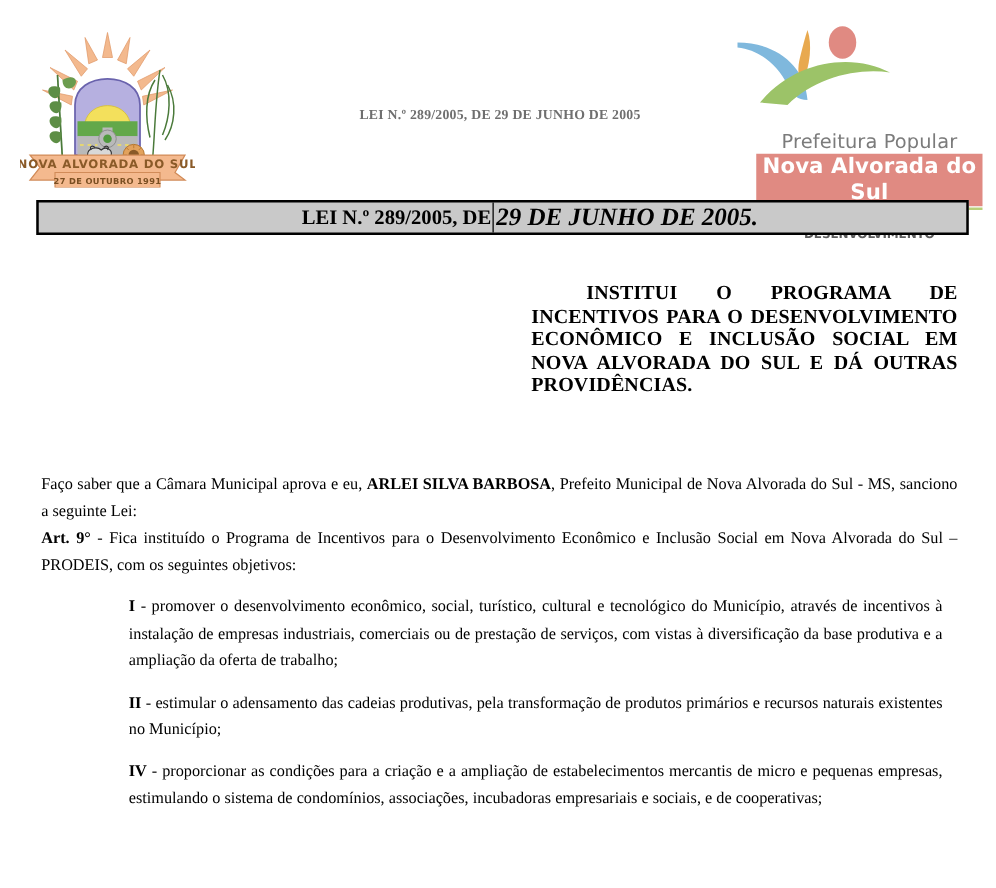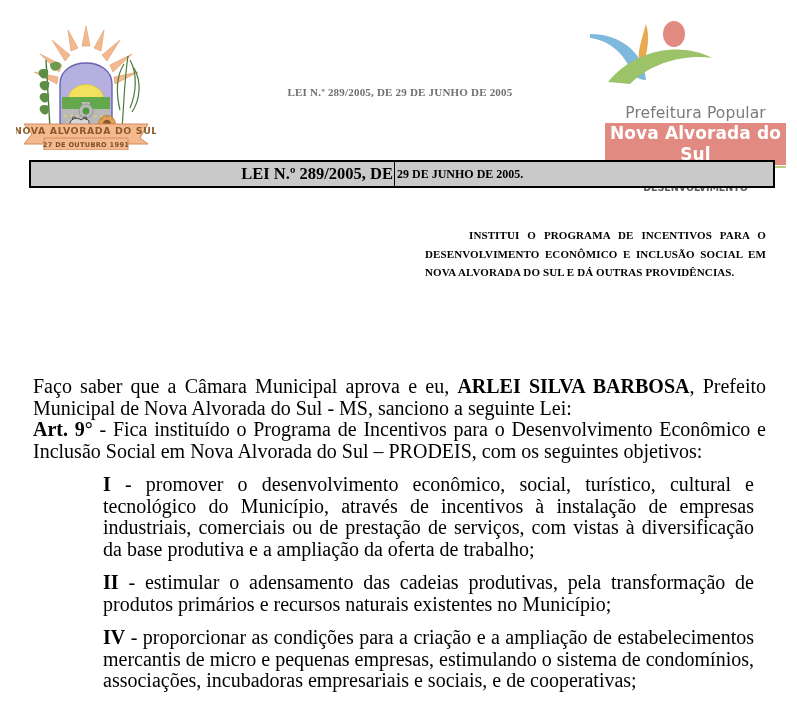--- a/index.html
+++ b/index.html
@@ -133,47 +133,48 @@
     white-space: nowrap;
     padding-right: 1px;
   }
   .title-cell-b {
     flex: 1;
     box-sizing: border-box;
     display: flex;
     align-items: center;
     justify-content: flex-start;
     font-weight: bold;
-    font-size: 12px;
+    font-size: 20px;
     white-space: nowrap;
     padding-left: 2px;
+    font-style: italic;
   }
 
   
   .ementa {
     position: absolute;
     left: 425px;
     top: 226px;
     width: 341px;
     font-weight: bold;
-    font-size: 11px;
+    font-size: 16px;
     line-height: 18.6px;
     text-align: justify;
     text-align-last: left;
     text-indent: 44px;
     letter-spacing: 0.1px;
   }
 
   
   .body-text {
     position: absolute;
     left: 33px;
     top: 376px;
     width: 733px;
-    font-size: 20px;
+    font-size: 13px;
     line-height: 21.5px;
   }
   .para {
     text-align: justify;
     text-align-last: left;
     margin: 0;
   }
   .para-indent {
     margin: 12px;
     padding-left: 58px;

